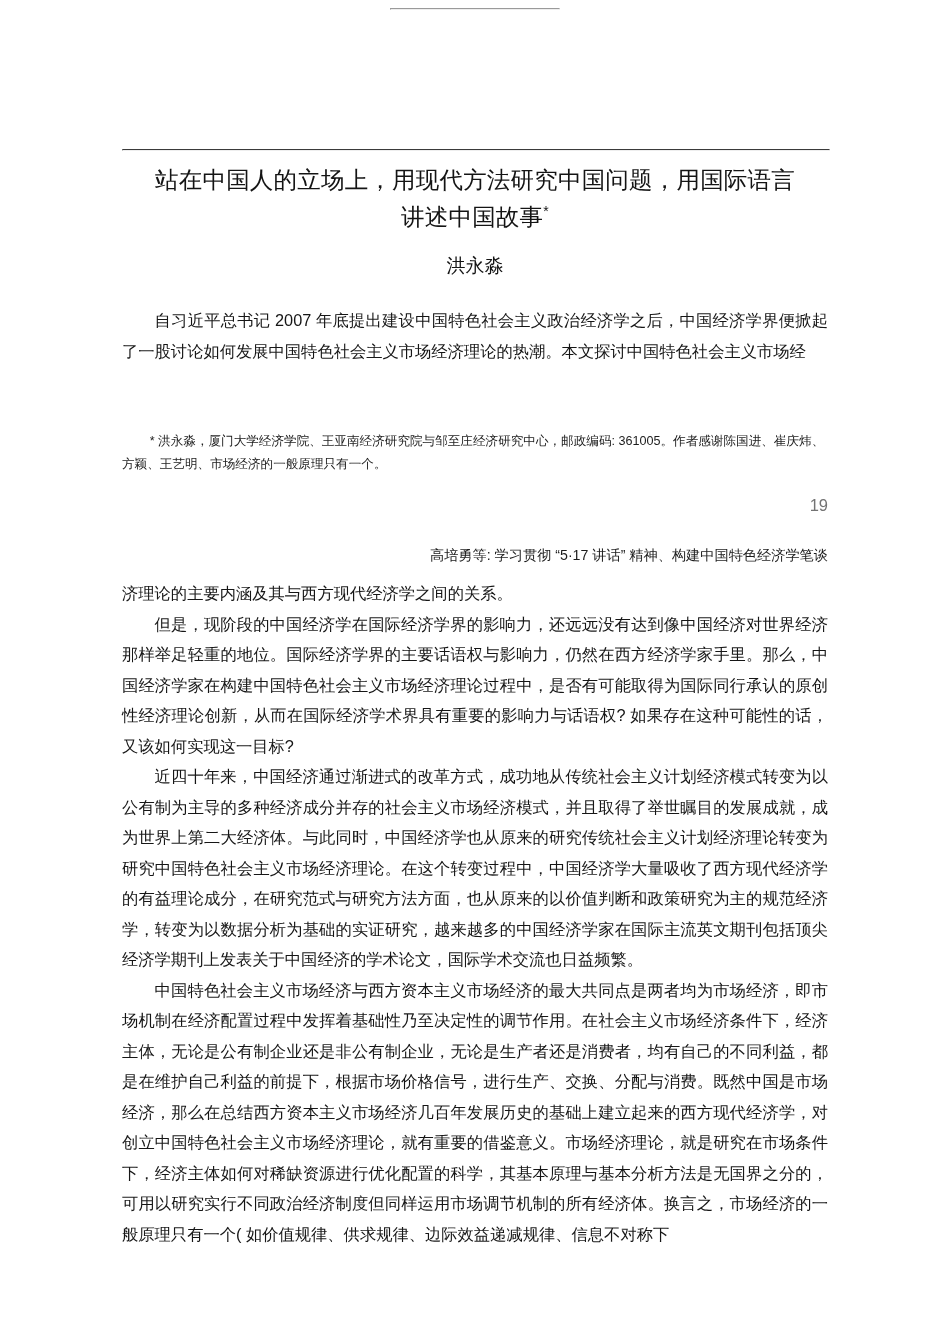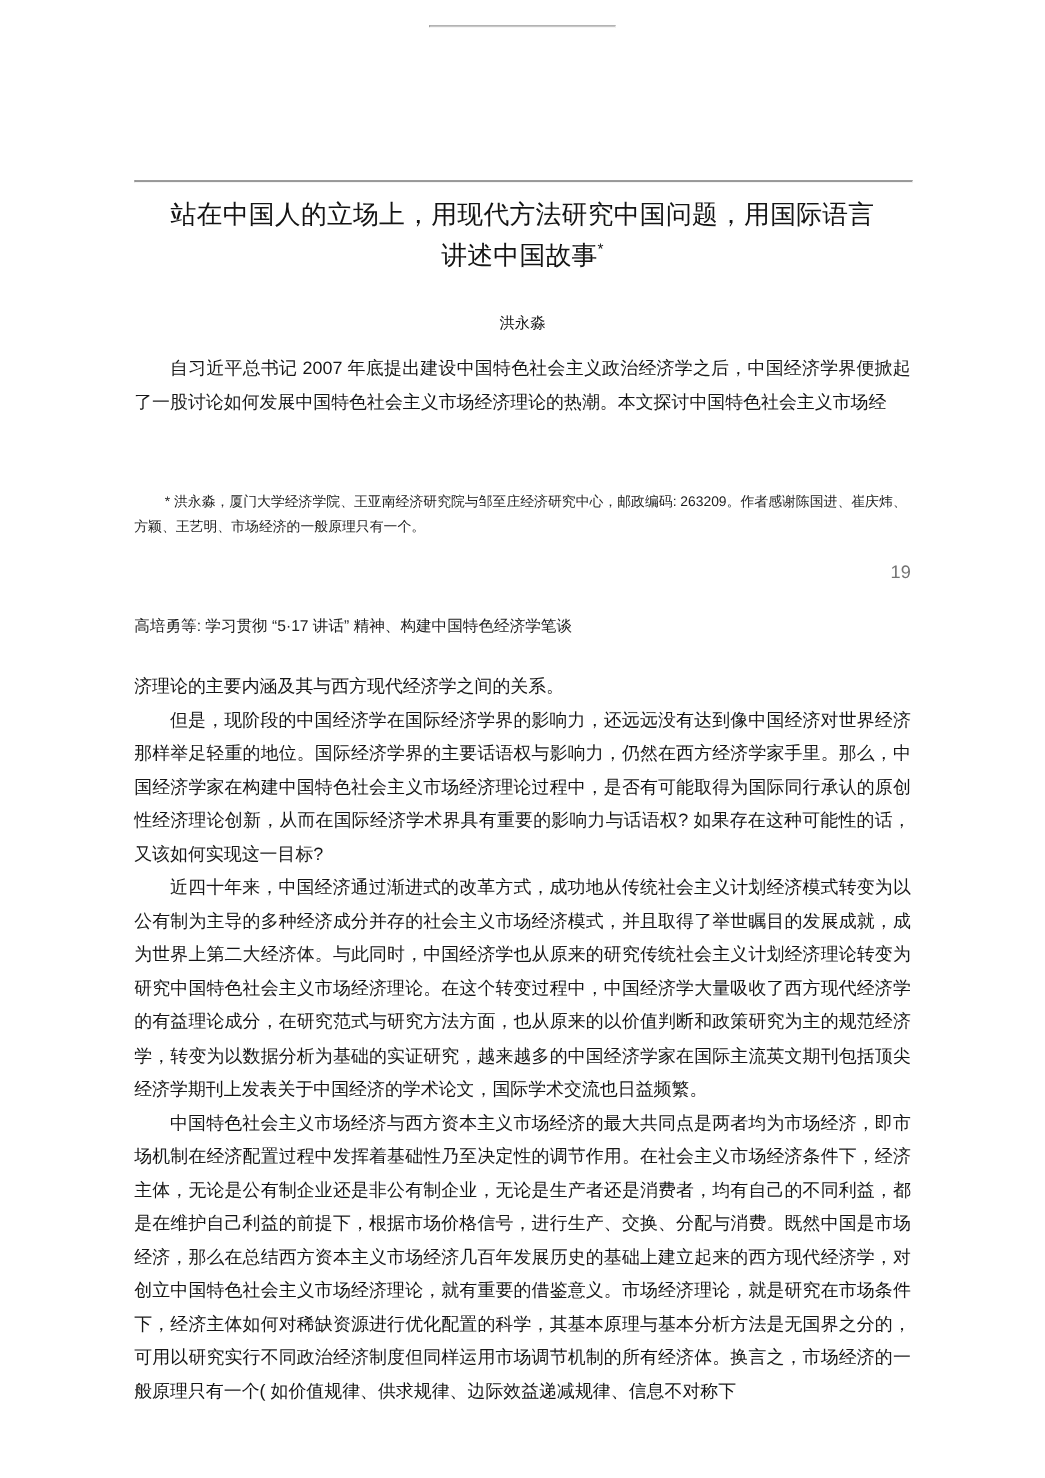--- a/index.html
+++ b/index.html
@@ -13,21 +13,21 @@
     height: 1344px;
     position: relative;
     font-family: "Liberation Serif", "DejaVu Serif", serif;
     color: #1a1a1a;
     overflow: hidden;
   }
 
   .page {
     position: absolute;
     left: 0;
-    top: 15px;
+    top: 0;
     width: 950px;
     height: 1192px;
     box-sizing: border-box;
     text-decoration: underline;
   }
 
   
   .col {
     position: absolute;
     left: 122px;
@@ -61,23 +61,23 @@
     vertical-align: super;
     line-height: 0;
   }
 
   .author-block {
     top: 252px;
     text-align: center;
   }
   .author-name {
     font-family: "Liberation Sans", "DejaVu Sans", sans-serif;
-    font-size: 14px;
+    font-size: 19px;
     line-height: 28px;
-    margin: 12px;
+    margin: 0;
     color: #141414;
   }
 
   
   .abstract-block {
     top: 305px;
   }
   .para {
     font-family: "Liberation Sans", "DejaVu Sans", sans-serif;
     font-size: 16.3px;
@@ -127,27 +127,27 @@
     color: #737373;
   }
 
   
   .running-header {
     top: 544px;
     font-family: "Liberation Sans", "DejaVu Sans", sans-serif;
     font-size: 14.2px;
     line-height: 22px;
     color: #1c1c1c;
+    text-align: right;
   }
 
   
   .body-block {
     top: 578px;
     width: 706px;
-    margin-top: 16px;
   }
   .body-block .para + .para {
     margin-top: 0;
   }
 </style>
 </head>
 <body>
 
 <div class="page">
 
@@ -161,21 +161,21 @@
     <p class="author-name">洪永淼</p>
   </div>
 
   <div class="col abstract-block">
     <p class="para indent">自习近平总书记 2007 年底提出建设中国特色社会主义政治经济学之后，中国经济学界便掀起了一股讨论如何发展中国特色社会主义市场经济理论的热潮。本文探讨中国特色社会主义市场经</p>
   </div>
 
   <hr class="footnote-rule">
 
   <div class="col footnote-block">
-    <p class="footnote footnote-star">* 洪永淼，厦门大学经济学院、王亚南经济研究院与邹至庄经济研究中心，邮政编码: 263209。作者感谢陈国进、崔庆炜、</p>
+    <p class="footnote footnote-star">* 洪永淼，厦门大学经济学院、王亚南经济研究院与邹至庄经济研究中心，邮政编码: 361005。作者感谢陈国进、崔庆炜、</p>
     <p class="footnote">方颖、王艺明、市场经济的一般原理只有一个。</p>
   </div>
 
   <div class="col page-number">19</div>
 
   <div class="col running-header">高培勇等: 学习贯彻 “5·17 讲话” 精神、构建中国特色经济学笔谈</div>
 
   <div class="col body-block">
     <p class="para">济理论的主要内涵及其与西方现代经济学之间的关系。</p>
     <p class="para indent">但是，现阶段的中国经济学在国际经济学界的影响力，还远远没有达到像中国经济对世界经济那样举足轻重的地位。国际经济学界的主要话语权与影响力，仍然在西方经济学家手里。那么，中国经济学家在构建中国特色社会主义市场经济理论过程中，是否有可能取得为国际同行承认的原创性经济理论创新，从而在国际经济学术界具有重要的影响力与话语权? 如果存在这种可能性的话，又该如何实现这一目标?</p>

